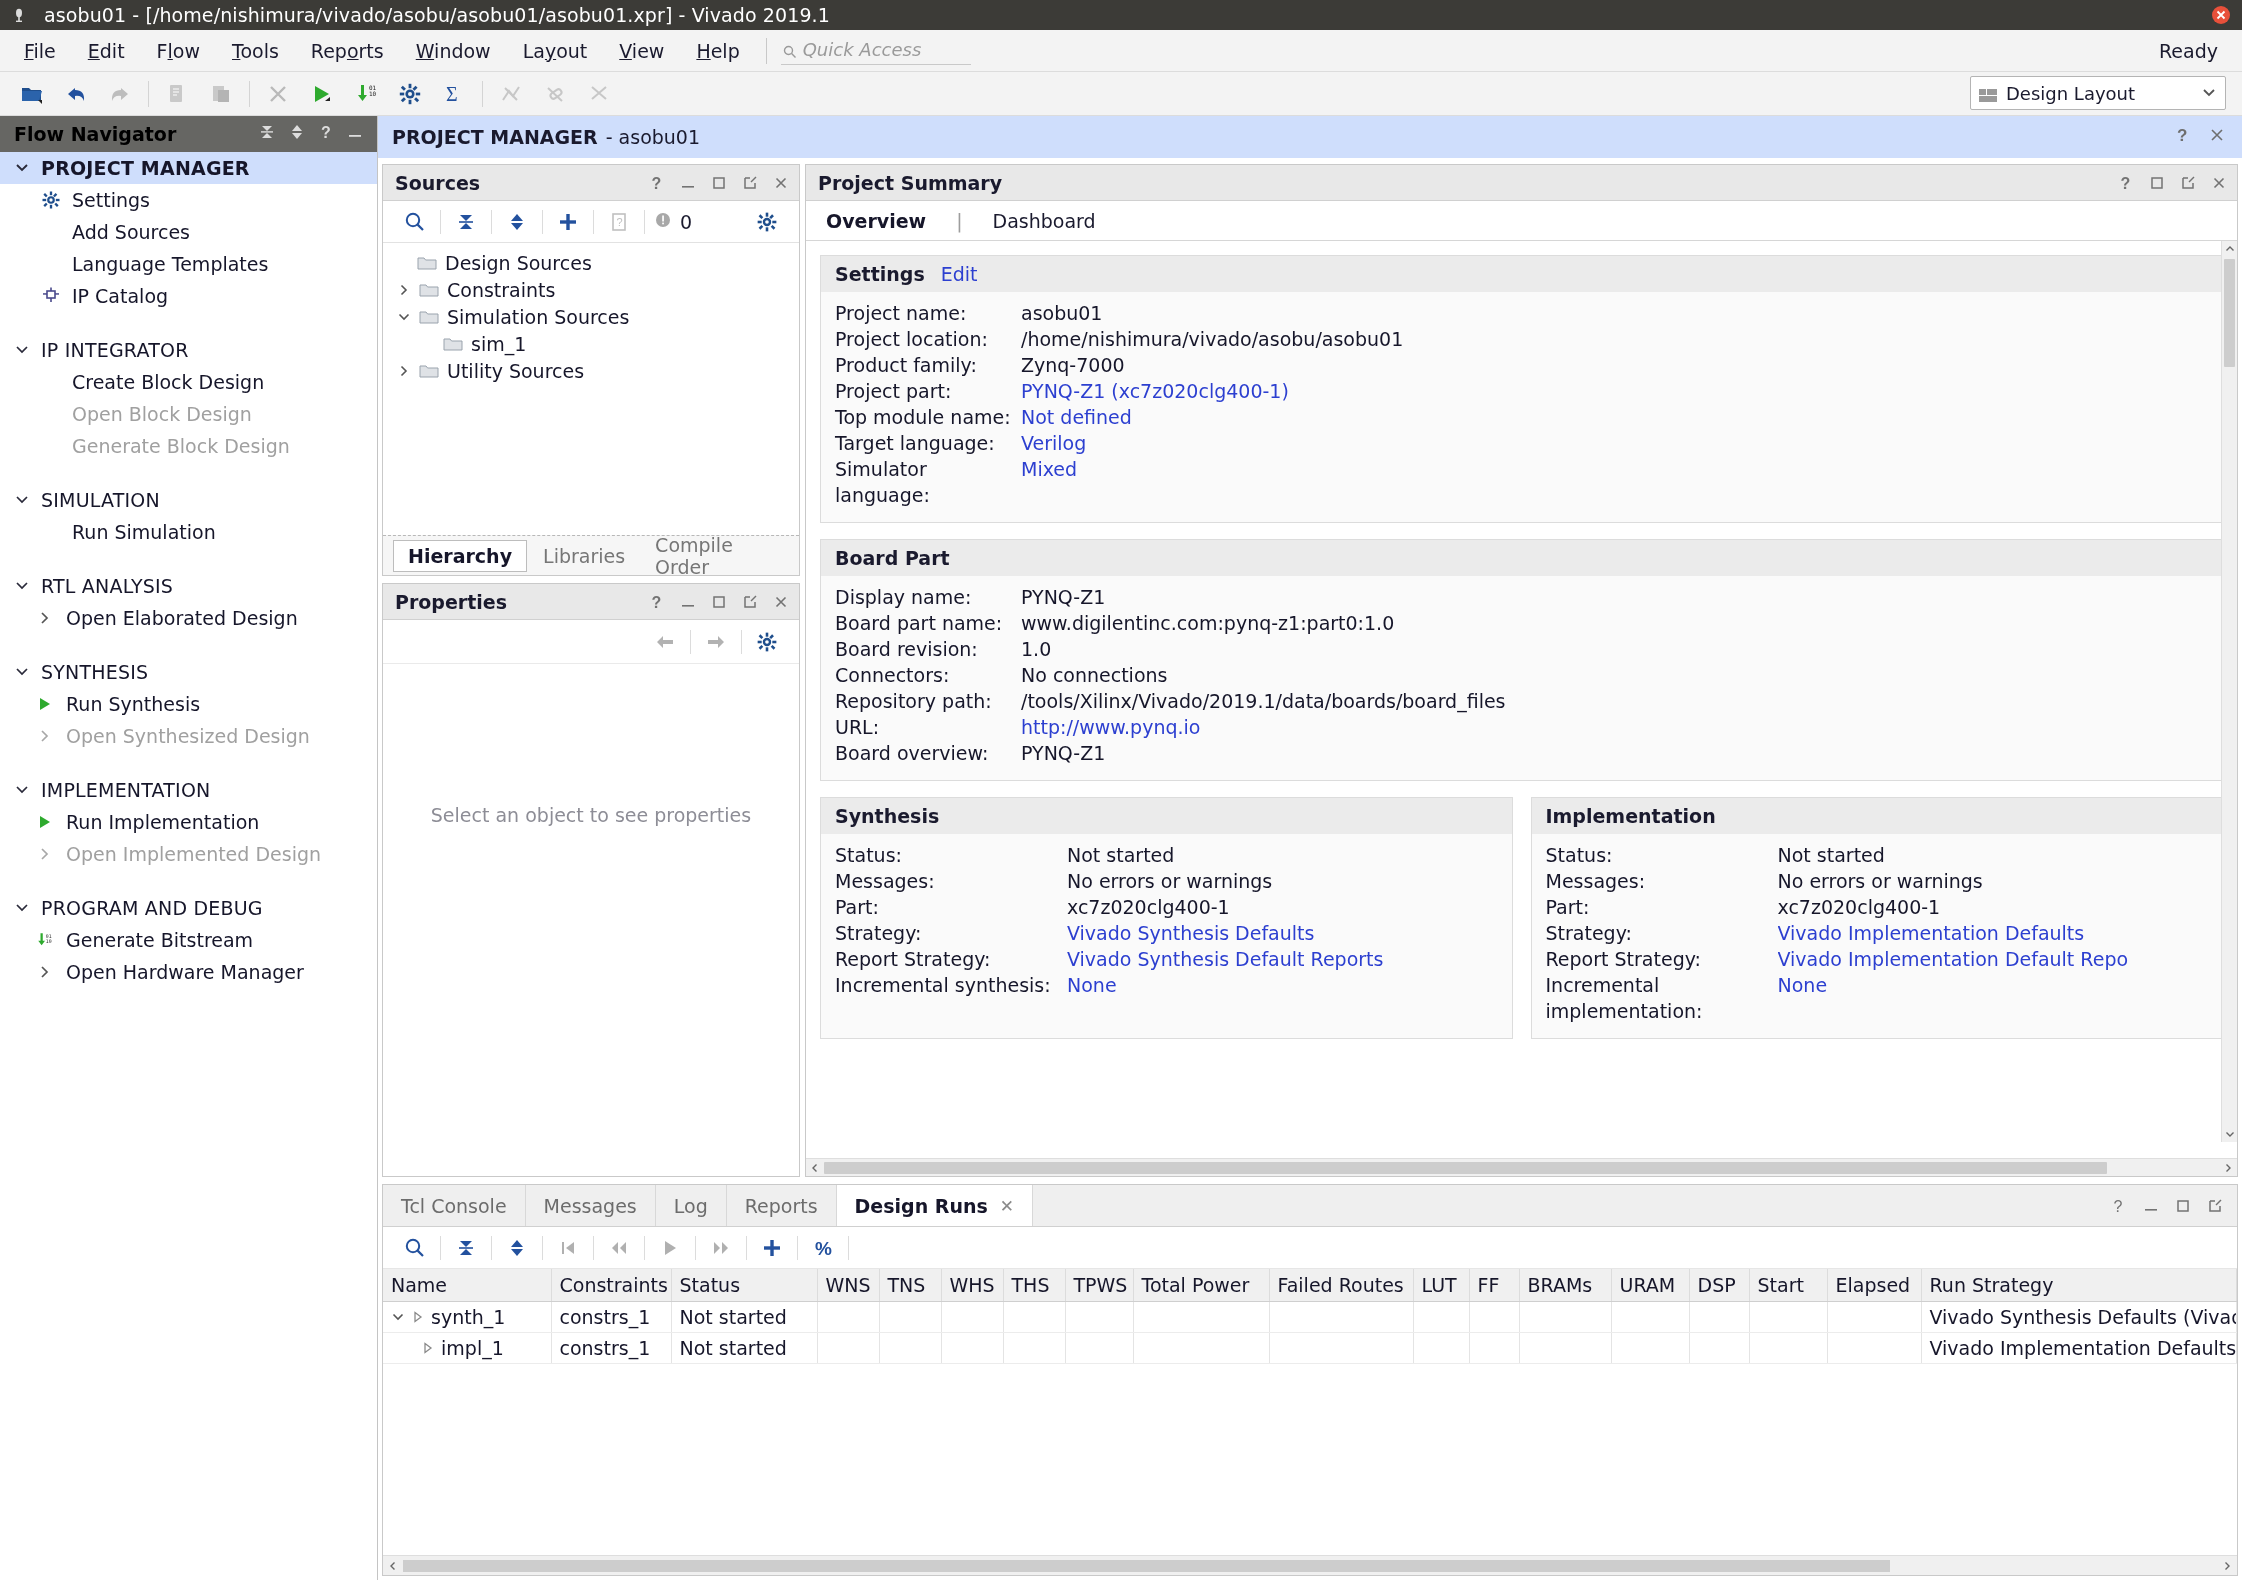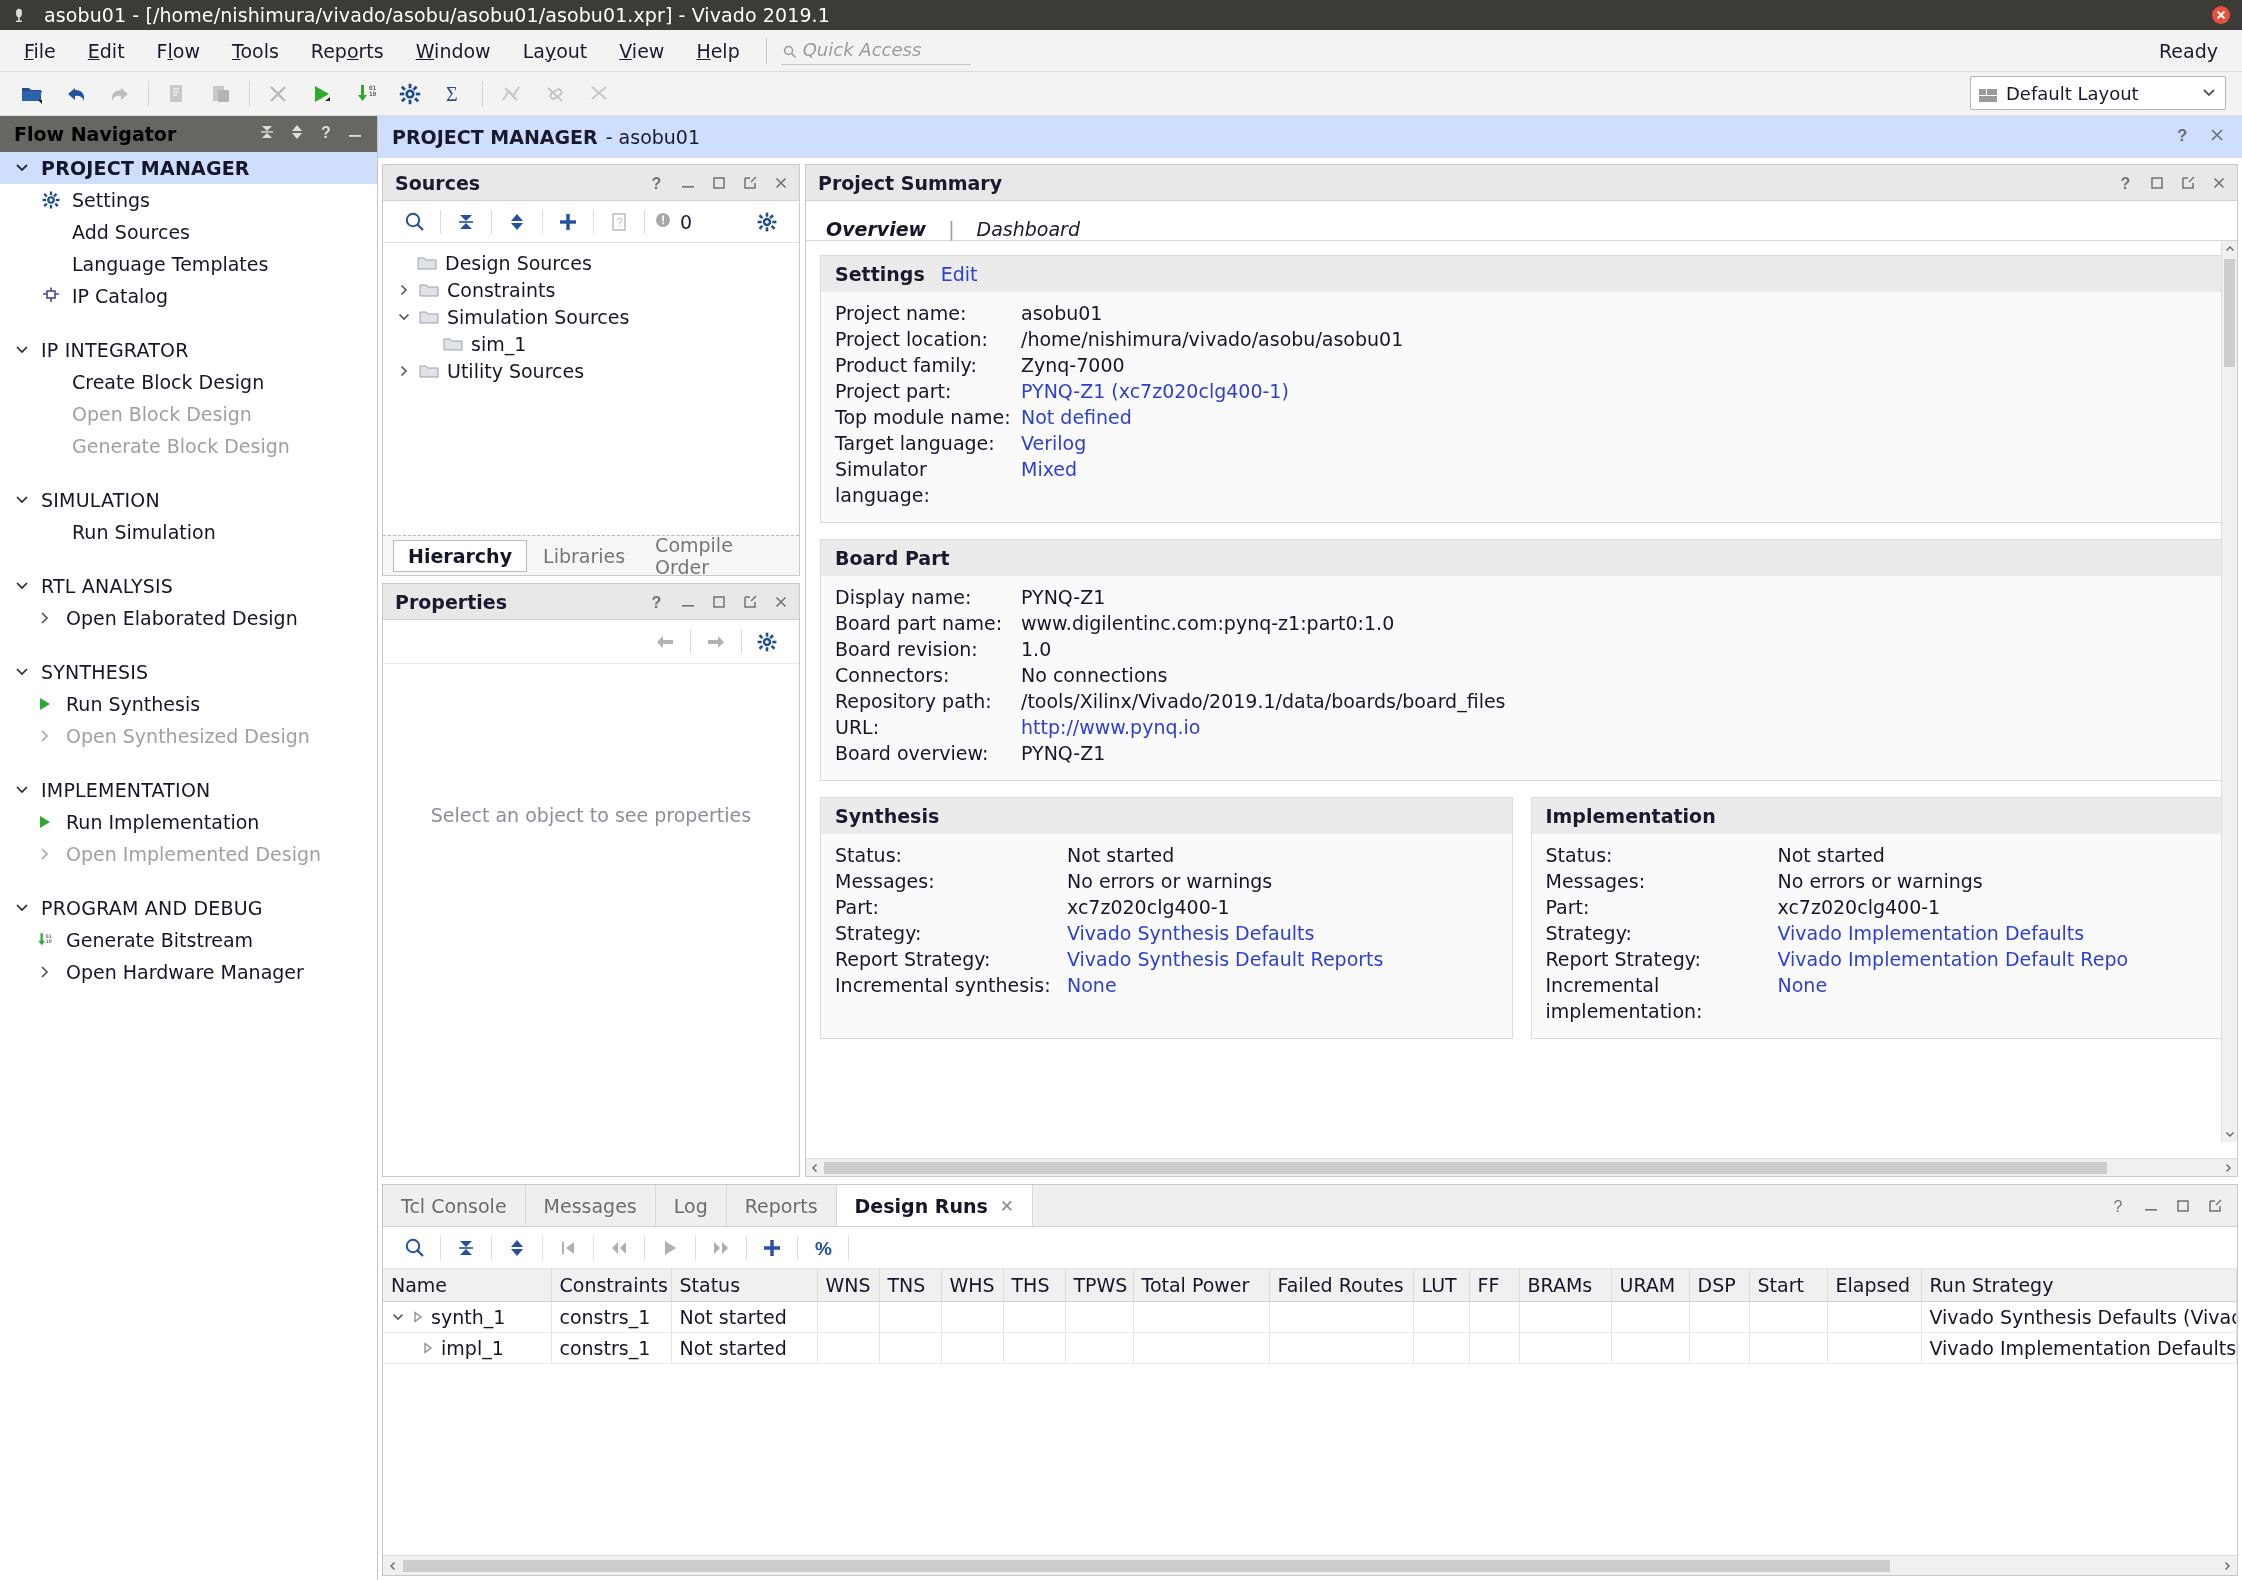--- a/index.html
+++ b/index.html
@@ -124,21 +124,21 @@
     height:40px; flex:0 0 40px; border-top:1px dashed #b8b8b8; background:#f6f6f6;
     display:flex; align-items:center; padding-left:10px; gap:2px;
   }
   .tab { padding:4px 14px; font-size:19px; color:#767676; }
   .tab.sel { background:#ffffff; border:1px solid #bdbdbd; color:#16162a; font-weight:bold; }
   .props-tb { height:44px; flex:0 0 44px; display:flex; align-items:center; justify-content:flex-end; padding-right:12px; gap:0; border-bottom:1px solid #eaeaea;}
   .props-empty { flex:1; display:flex; align-items:flex-start; justify-content:center; padding-top:140px; color:#8d8d96; font-size:19px;}
 
   
   .summary { flex:1; min-width:0; display:flex; flex-direction:column;}
-  .sum-tabs { height:40px; flex:0 0 40px; background:#ffffff; border-bottom:1px solid #d6d6d6; display:flex; align-items:flex-end; padding-left:14px; gap:8px; font-size:19px;font-style:italic;}
+  .sum-tabs { height:40px; flex:0 0 40px; background:#ffffff; border-bottom:1px solid #d6d6d6; display:flex; align-items:center; padding-left:14px; gap:16px; font-size:19px;}
   .sum-tabs .st { padding:0 6px; }
   .sum-tabs .st.sel { font-weight:bold; color:#16162a;}
   .sum-tabs .stsep { color:#9d9d9d; padding:0 8px; }
   .sum-body { flex:1; position:relative; overflow:hidden; background:#ffffff; display:flex; flex-direction:column;}
   .sum-scroll { flex:1; padding:14px 14px 0 14px; overflow:hidden; position:relative;}
   .card { border:1px solid #dcdcdc; background:#fafafa; margin-bottom:16px; }
   .card-hd { background:#ebebeb; padding:7px 14px; font-weight:bold; font-size:19px; display:flex; align-items:baseline; gap:16px;}
   .card-hd a { color:#2c3fd0; text-decoration:none; font-weight:normal; font-size:19px;}
   .card-bd { padding:8px 14px 14px 14px; }
   .kv { display:flex; align-items:baseline; min-height:26px; line-height:26px;}
@@ -317,21 +317,21 @@
     </div>
 
     <div class="layout-select">
       <span class="lsicon">
         <svg width="18" height="14" viewBox="0 0 18 14">
             <rect x="0" y="0" width="7" height="6" fill="#9a9a9a"></rect>
             <rect x="8" y="0" width="10" height="6" fill="#9a9a9a"></rect>
             <rect x="0" y="7" width="18" height="6" fill="#9a9a9a"></rect>
           </svg>
       </span>
-      <span>Default Layout</span>
+      <span>Design Layout</span>
       <span class="chev">
         <svg width="16" height="16" viewBox="0 0 16 16">
             <path d="M3 6 L8 11 L13 6" fill="none" stroke="#555" stroke-width="1.8"></path>
           </svg>
       </span>
     </div>
   </div>
 
   <div class="bodyrow">
 

